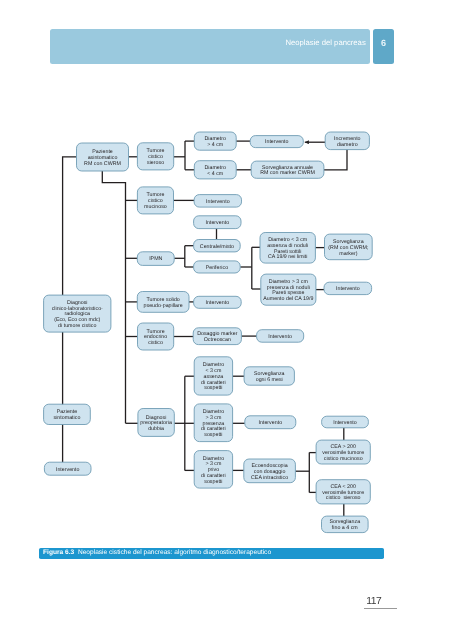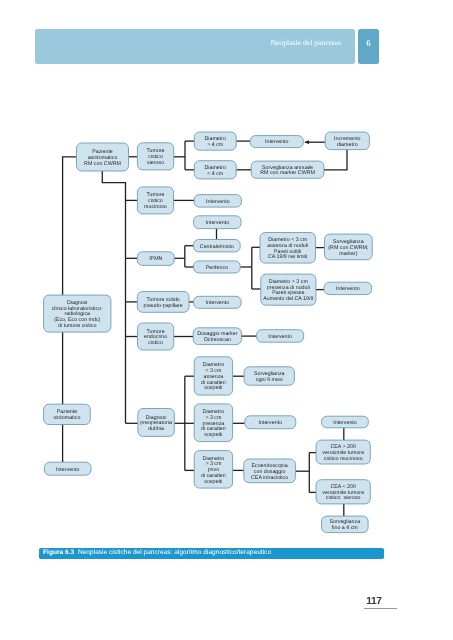--- a/index.html
+++ b/index.html
@@ -1,31 +1,31 @@
 <!DOCTYPE html>
 <html><head>
 <meta charset="utf-8">
 <title>Neoplasie del pancreas</title>
 <style>
   html,body{margin:0;padding:0;}
   body{width:453px;height:640px;background:#ffffff;font-family:"Liberation Sans",sans-serif;overflow:hidden;
        -webkit-font-smoothing:antialiased;text-rendering:geometricPrecision;}
   #page{position:relative;width:453px;height:640px;background:#fff;}
   
-  #header{position:absolute;left:35px;top:29.4px;width:344.4px;height:40px;font-family:Liberation Serif, serif;}
+  #header{position:absolute;left:50px;top:29.4px;width:344.4px;height:40px;}
   #header-bar{position:absolute;left:0;top:0;width:320.3px;height:34.9px;background:#9ac9de;border-radius:2.5px;}
   #header-title{position:absolute;left:235.4px;top:8.5px;color:#ffffff;font-size:7.7px;letter-spacing:0px;white-space:nowrap;}
   #chapter-box{position:absolute;left:322.8px;top:0;width:21.6px;height:34.9px;background:#5fa8c8;border-radius:2.5px;}
   #chapter-num{position:absolute;left:0;top:-3.2px;width:21.6px;height:34.9px;line-height:34.9px;text-align:center;color:#eaf5fa;font-size:9px;font-weight:bold;}
   
   #caption-bar{position:absolute;left:39.3px;top:548.4px;width:344.6px;height:10.9px;background:#1c96cf;border-radius:1.8px;}
   #caption-text{position:absolute;left:3.8px;top:0;height:10.9px;line-height:10.9px;color:#ffffff;font-size:6.6px;white-space:nowrap;}
   #caption-text b{font-weight:bold;}
   
-  #folio{position:absolute;left:366.3px;top:590.8px;width:40px;text-align:left;font-weight:bold;}
+  #folio{position:absolute;left:366.3px;top:590.8px;width:40px;text-align:left;}
   #folio-num{font-size:10.3px;line-height:10.3px;color:#3b3b3b;letter-spacing:-0.45px;font-family:"Liberation Sans",sans-serif;}
   #folio-rule{position:absolute;left:363.5px;top:608.2px;width:33.5px;height:0.9px;background:#999;}
   svg#chart{position:absolute;left:0;top:0;}
   svg#chart text{opacity:0.999;}
   #header-title,#chapter-num,#caption-text,#folio-num{opacity:0.999;}
 </style>
 </head>
 <body>
 
 <div id="page">

